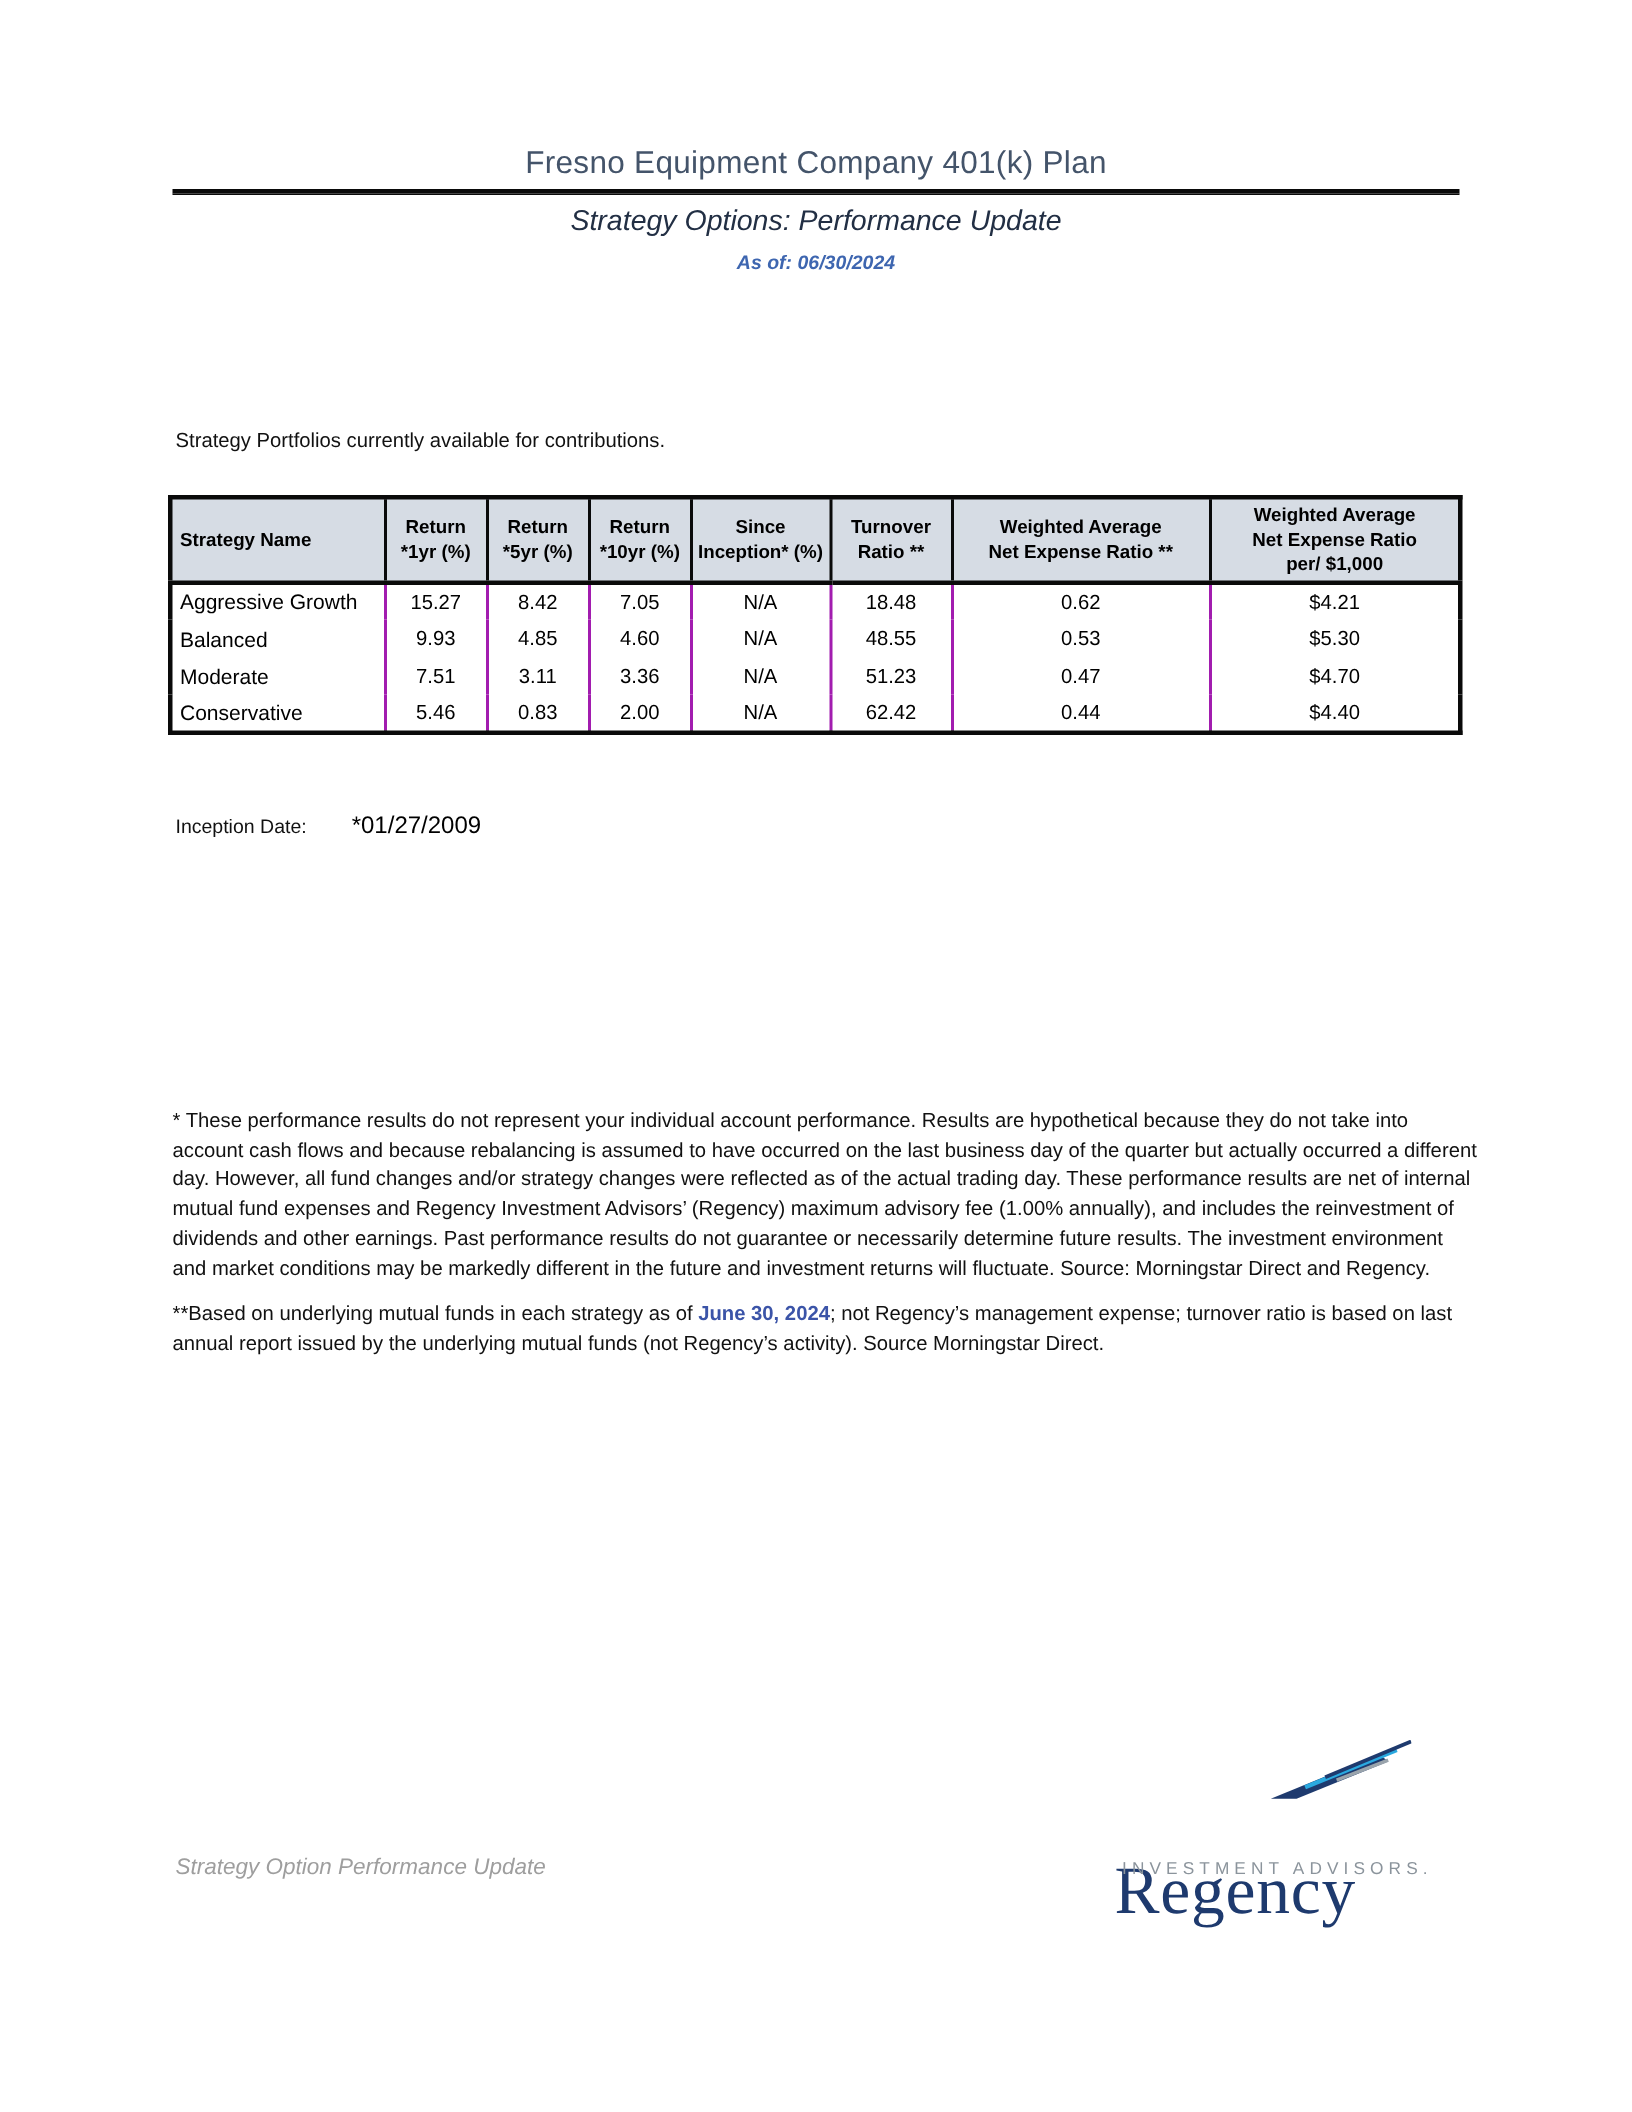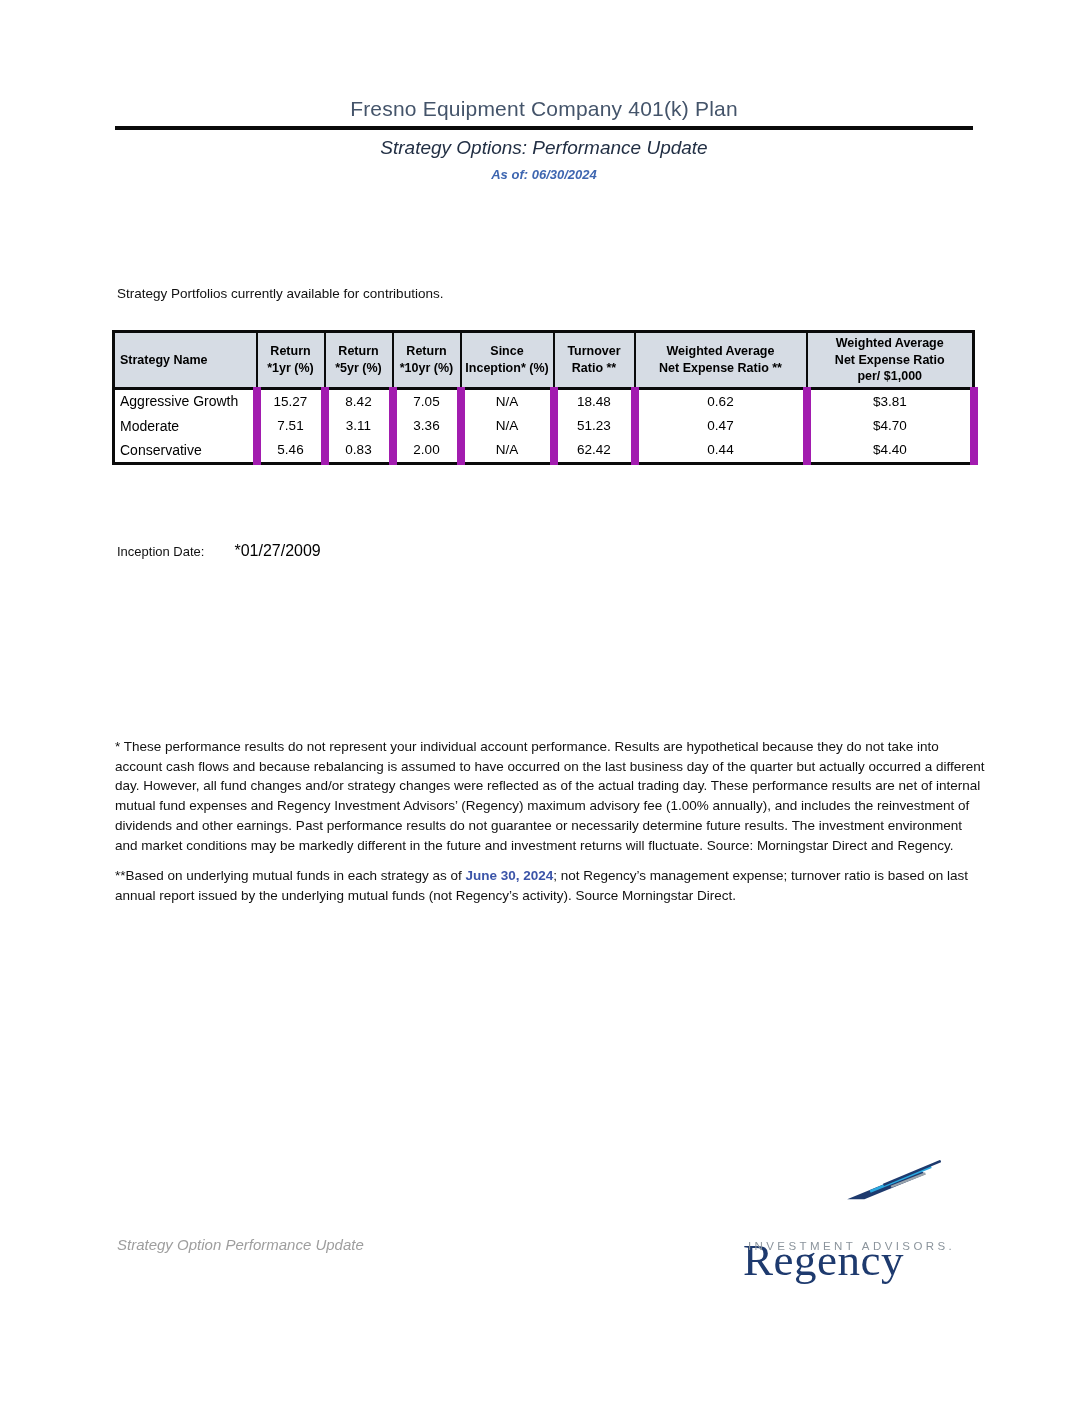--- a/index.html
+++ b/index.html
@@ -42,21 +42,21 @@
     line-height: 1.32;
     text-align: center;
     vertical-align: middle;
     height: 56px;
     padding: 2px 3px;
     color: #000;
   }
   table.perf thead th.col-name { text-align: left; padding-left: 5px; }
   table.perf tbody td {
     border-left: 2px solid #0a0a0a;
-    border-right: 8px solid #a21caf;
+    border-right: 2px solid #a21caf;
     border-top: none;
     border-bottom: none;
     height: 25px;
     text-align: center;
     vertical-align: middle;
     padding: 0 2px;
   }
   table.perf tbody td.cell-name { text-align: left; padding-left: 5px; font-size: 14px; }
   .hdr-line { display: block; }
 
@@ -152,21 +152,31 @@
       </thead>
       <tbody>
         <tr>
           <td class="cell-name">Aggressive Growth</td>
           <td>15.27</td>
           <td>8.42</td>
           <td>7.05</td>
           <td>N/A</td>
           <td>18.48</td>
           <td>0.62</td>
-          <td>$3.81</td>
+          <td>$4.21</td>
+        </tr>
+        <tr>
+          <td class="cell-name">Balanced</td>
+          <td>9.93</td>
+          <td>4.85</td>
+          <td>4.60</td>
+          <td>N/A</td>
+          <td>48.55</td>
+          <td>0.53</td>
+          <td>$5.30</td>
         </tr>
         <tr>
           <td class="cell-name">Moderate</td>
           <td>7.51</td>
           <td>3.11</td>
           <td>3.36</td>
           <td>N/A</td>
           <td>51.23</td>
           <td>0.47</td>
           <td>$4.70</td>

